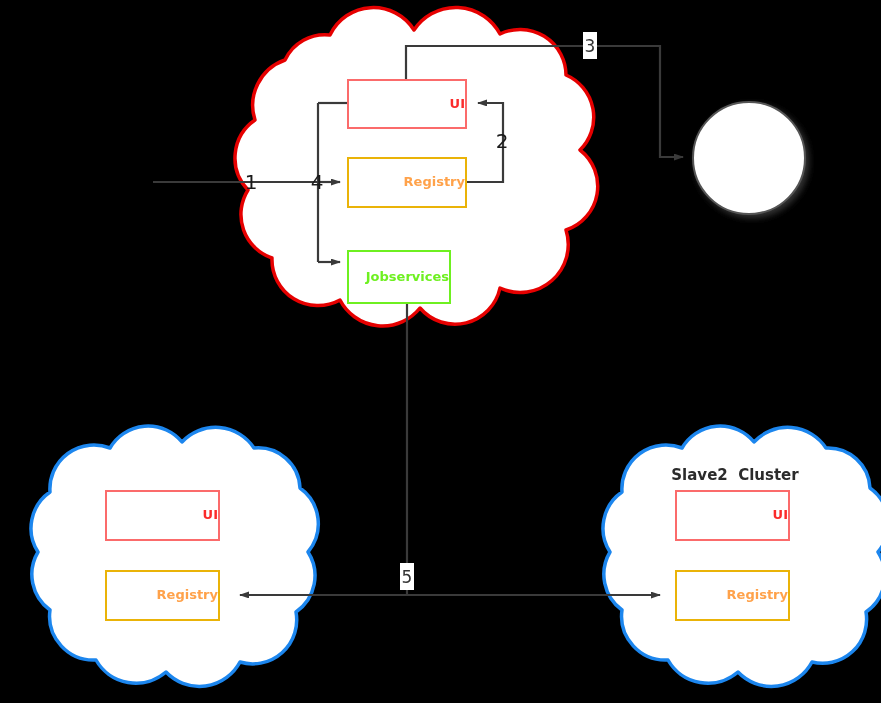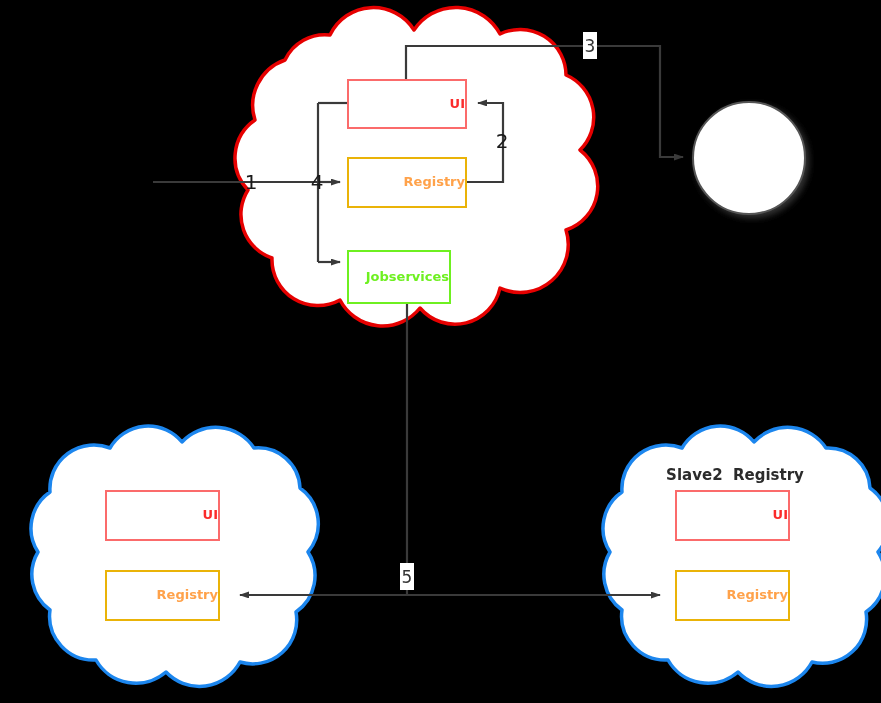--- a/index.html
+++ b/index.html
@@ -137,21 +137,21 @@
 
 
   <div class="node-box ui-box" style="left:105px;top:490px;width:115px;height:51px;">
     <span>UI</span>
   </div>
 
   <div class="node-box reg-box" style="left:105px;top:570px;width:115px;height:51px;">
     <span>Registry</span>
   </div>
 
-  <div class="cluster-title" style="left:612px;top:466px;width:246px;">Slave2  Registry</div>
+  <div class="cluster-title" style="left:612px;top:466px;width:246px;">Slave2  Cluster</div>
 
   <div class="node-box ui-box" style="left:675px;top:490px;width:115px;height:51px;">
     <span>UI</span>
   </div>
 
   <div class="node-box reg-box" style="left:675px;top:570px;width:115px;height:51px;">
     <span>Registry</span>
   </div>
 
   <div class="edge-label plain" style="left:243px;top:169px;width:16px;height:26px;">1</div>

